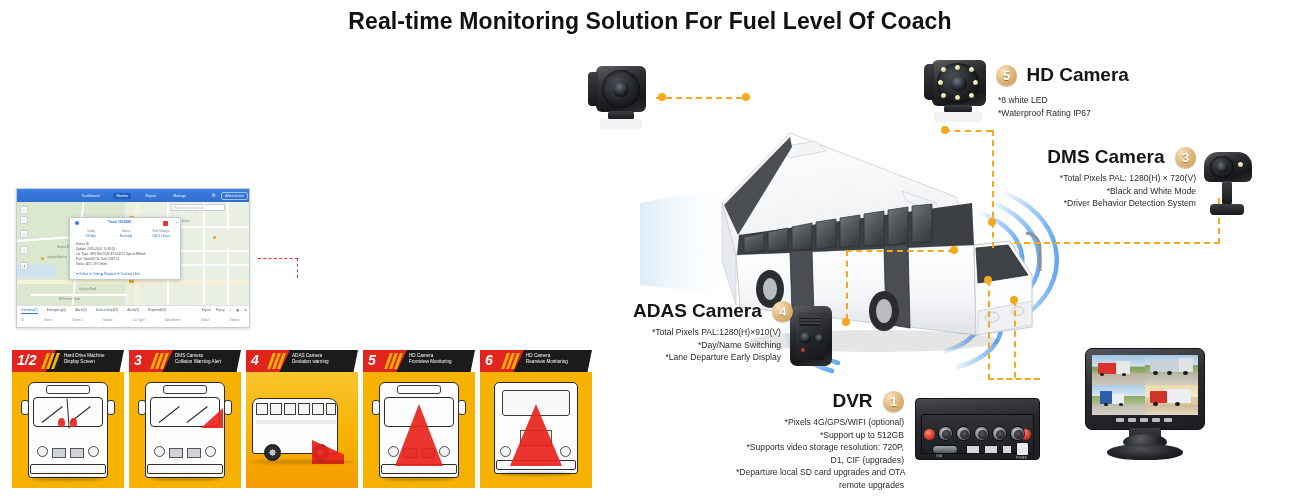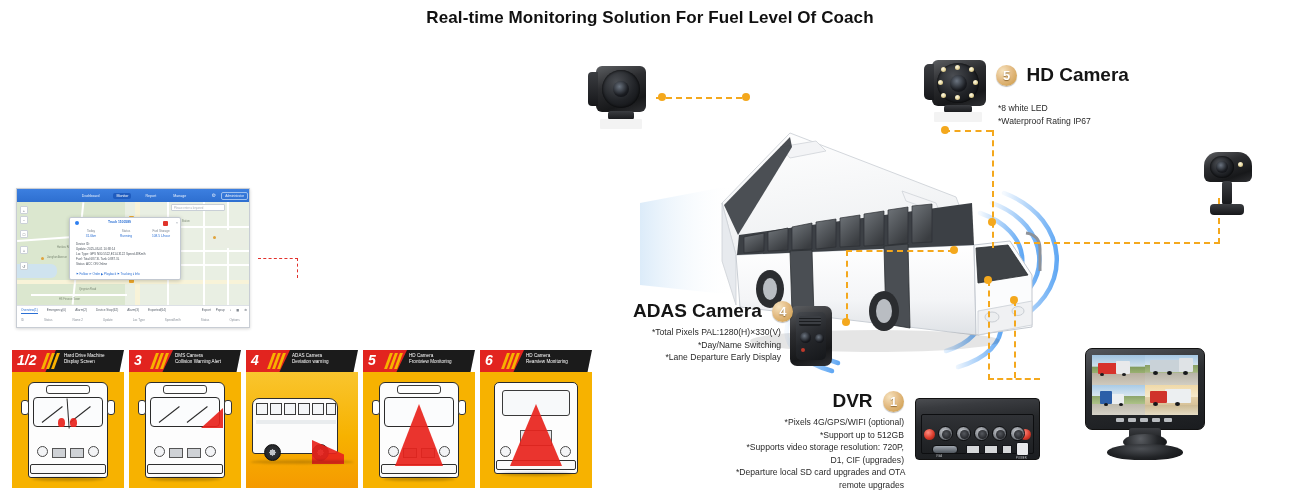--- a/index.html
+++ b/index.html
@@ -3,21 +3,21 @@
 <meta charset="utf-8">
 <style>
   * { margin:0; padding:0; box-sizing:border-box; }
   html,body { width:1300px; height:500px; overflow:hidden; background:#ffffff;
     font-family:"Liberation Sans", sans-serif; }
   #stage { position:relative; width:1300px; height:500px; background:#fff; }
 
   
   #title {
     position:absolute; left:0; top:8px; width:1300px; text-align:center;
-    font-size:17px; font-weight:bold; color:#111; letter-spacing:0.1px;
+    font-size:23px; font-weight:bold; color:#111; letter-spacing:0.1px;
   }
 
   
   .label-row { position:absolute; white-space:nowrap; }
   .label-title { font-size:19px; font-weight:bold; color:#151515; display:inline-block;
      vertical-align:middle; }
   .badge {
     display:inline-block; vertical-align:middle; width:21px; height:21px; border-radius:50%;
     color:#fff; font-size:13px; font-weight:bold; text-align:center; line-height:21px;
     background:radial-gradient(circle at 32% 28%, #f6e2bd 0%, #e3bb83 45%, #c9973f 100%);
@@ -422,33 +422,42 @@
       <div class="mbtn" style="left:72px;"></div>
     </div>
     <div class="mon-neck"></div>
     <div class="mon-ball"></div>
     <div class="mon-base"></div>
   </div>
 
   <div class="label-row" style="left:996px; top:64px;">
     <span class="badge">5</span>
     <span class="label-title" style="margin-left:5px;">HD Camera</span>
-    <div class="spec left" style="margin-top:16px; margin-left:2px;">
+    <div class="spec left" style="margin-top:8px; margin-left:2px;">
       <div>*8 white LED</div>
       <div>*Waterproof Rating IP67</div>
     </div>
   </div>
 
 
+  <div class="label-row" style="left:1023px; top:146px; width:173px; text-align:right;">
+    <span class="label-title">DMS Camera</span>
+    <span class="badge" style="margin-left:6px;">3</span>
+    <div class="spec right" style="margin-top:4px;">
+      <div>*Total Pixels PAL: 1280(H) × 720(V)</div>
+      <div>*Black and White Mode</div>
+      <div>*Driver Behavior Detection System</div>
+    </div>
+  </div>
 
   <div class="label-row" style="left:633px; top:300px; width:148px; text-align:right;">
     <span class="label-title">ADAS Camera</span>
     <span class="badge" style="margin-left:6px;">4</span>
     <div class="spec right" style="margin-top:4px;">
-      <div>*Total Pixels PAL:1280(H)×330(V)</div>
+      <div>*Total Pixels PAL:1280(H)×910(V)</div>
       <div>*Day/Name Switching</div>
       <div>*Lane Departure Early Display</div>
     </div>
   </div>
 
   <div class="label-row" style="left:736px; top:390px; width:168px; text-align:right;">
     <span class="label-title">DVR</span>
     <span class="badge" style="margin-left:6px;">1</span>
     <div class="spec right" style="margin-top:4px;">
       <div>*Pixels 4G/GPS/WIFI (optional)</div>

